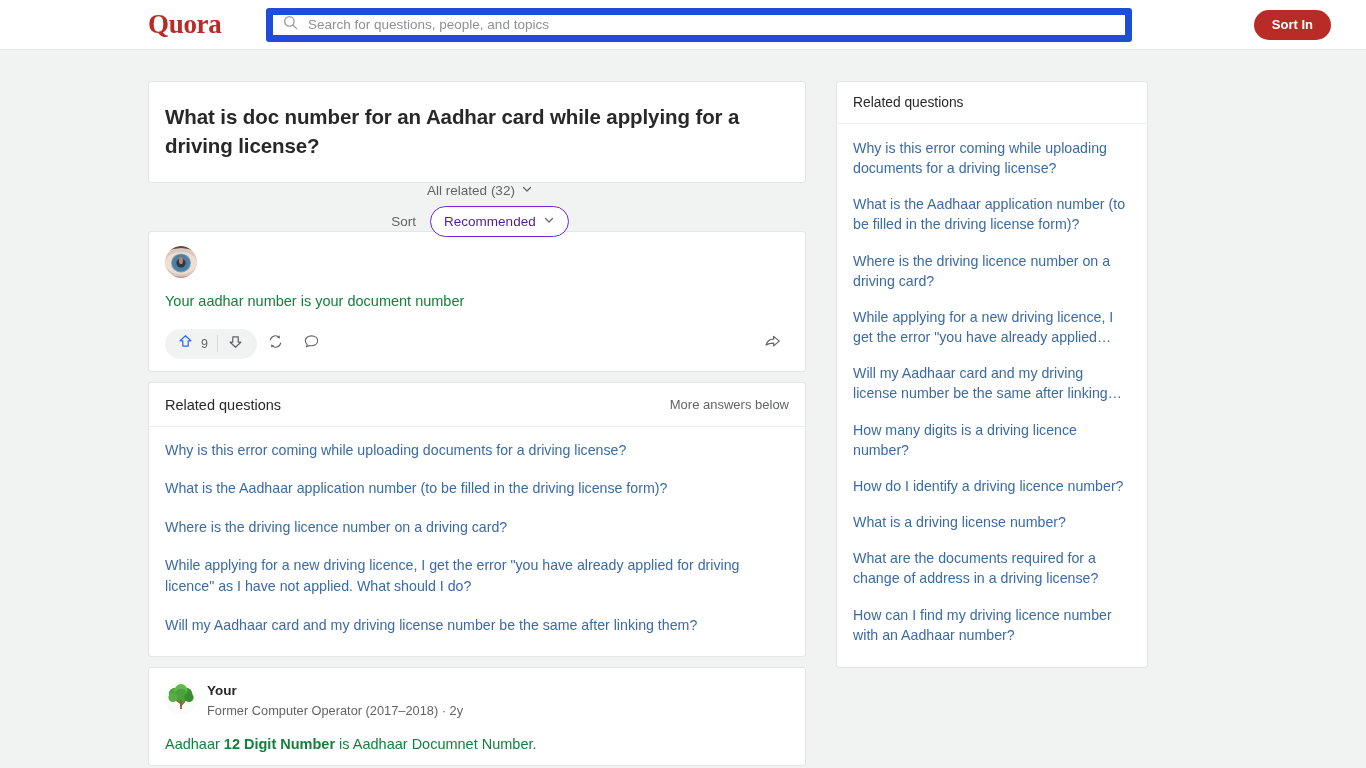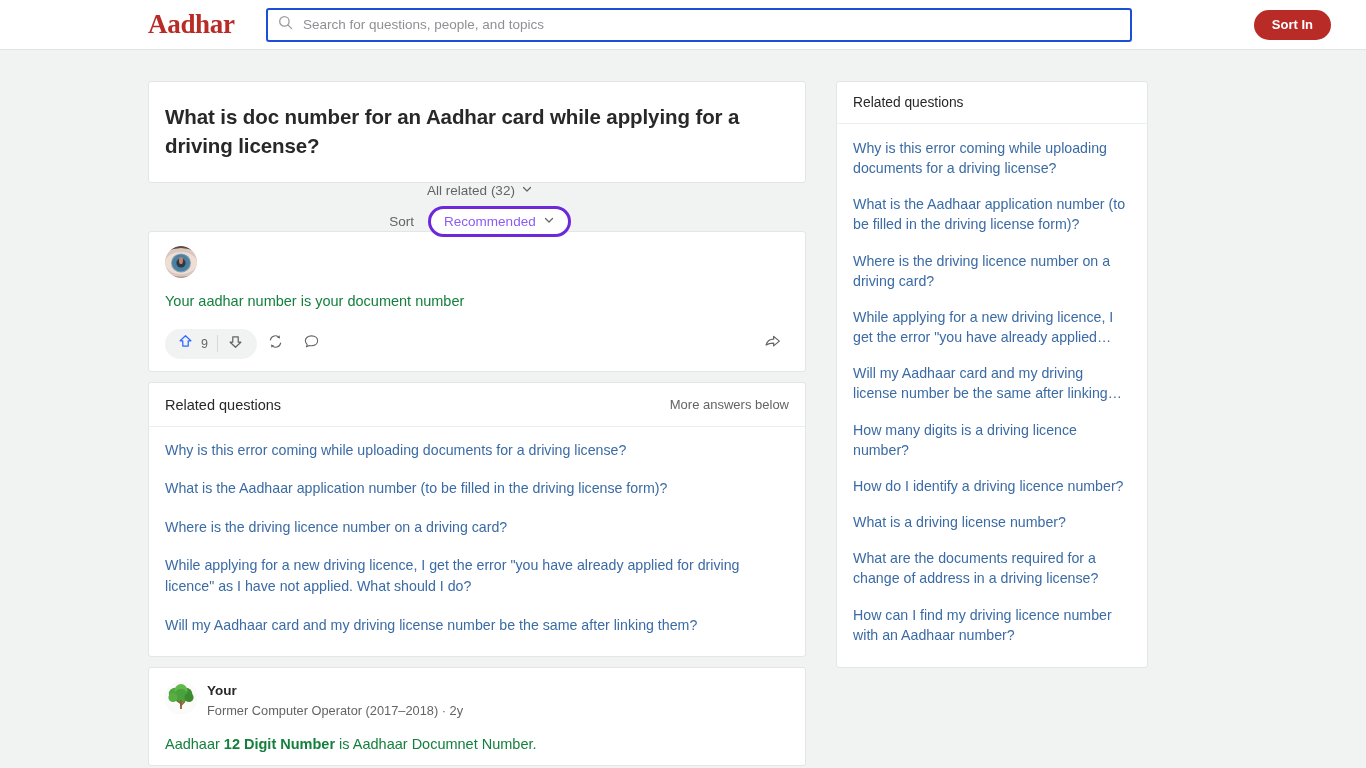--- a/index.html
+++ b/index.html
@@ -29,21 +29,21 @@
     font-size: 27px;
     color: #b92b27;
     letter-spacing: -0.3px;
     line-height: 1;
   }
   .searchbox {
     position: absolute;
     left: 266px;
     width: 866px;
     height: 34px;
-    border: 2px solid #1d4ed8;
+    border: 7px solid #1d4ed8;
     border-radius: 3px;
     background: #fff;
     display: flex;
     align-items: center;
     padding: 0 10px;
     gap: 8px;
   }
   .searchbox svg { flex: none; }
   .searchbox input {
     border: none;
@@ -128,27 +128,27 @@
     display: flex;
     align-items: center;
     gap: 14px;
     margin-top: 8px;
   }
   .sort-label { font-size: 13.5px; color: #636466; }
   .sort-pill {
     display: flex;
     align-items: center;
     gap: 7px;
-    border: 3px solid #6d28d9;
+    border: 1px solid #6d28d9;
     border-radius: 18px;
     height: 31px;
     padding: 0 13px;
     background: #fff;
     font-size: 13.5px;
-    color: #8b5cf6;
+    color: #4c1d95;
     cursor: pointer;
     justify-content: center;
   }
 
   
   .answer { padding: 14px 16px 10px 16px; }
   .author-row { display: flex; gap: 10px; align-items: flex-start; }
   .avatar {
     width: 32px; height: 32px;
     border-radius: 50%;
@@ -250,21 +250,21 @@
     padding: 8px 0;
     cursor: pointer;
   }
 
   .gap { height: 10px; }
 </style>
 </head>
 <body>
 
 <div class="header">
-  <div class="logo">Aadhar</div>
+  <div class="logo">Quora</div>
 
   <div class="searchbox">
     <span>
       <svg width="15" height="15" viewBox="0 0 16 16" fill="none">
         <circle cx="6.8" cy="6.8" r="5" stroke="#9b9c9f" stroke-width="1.4"></circle>
         <line x1="10.5" y1="10.5" x2="14.5" y2="14.5" stroke="#9b9c9f" stroke-width="1.4" stroke-linecap="round"></line>
       </svg>
     </span>
     <input type="text" placeholder="Search for questions, people, and topics" style="">
   </div>

